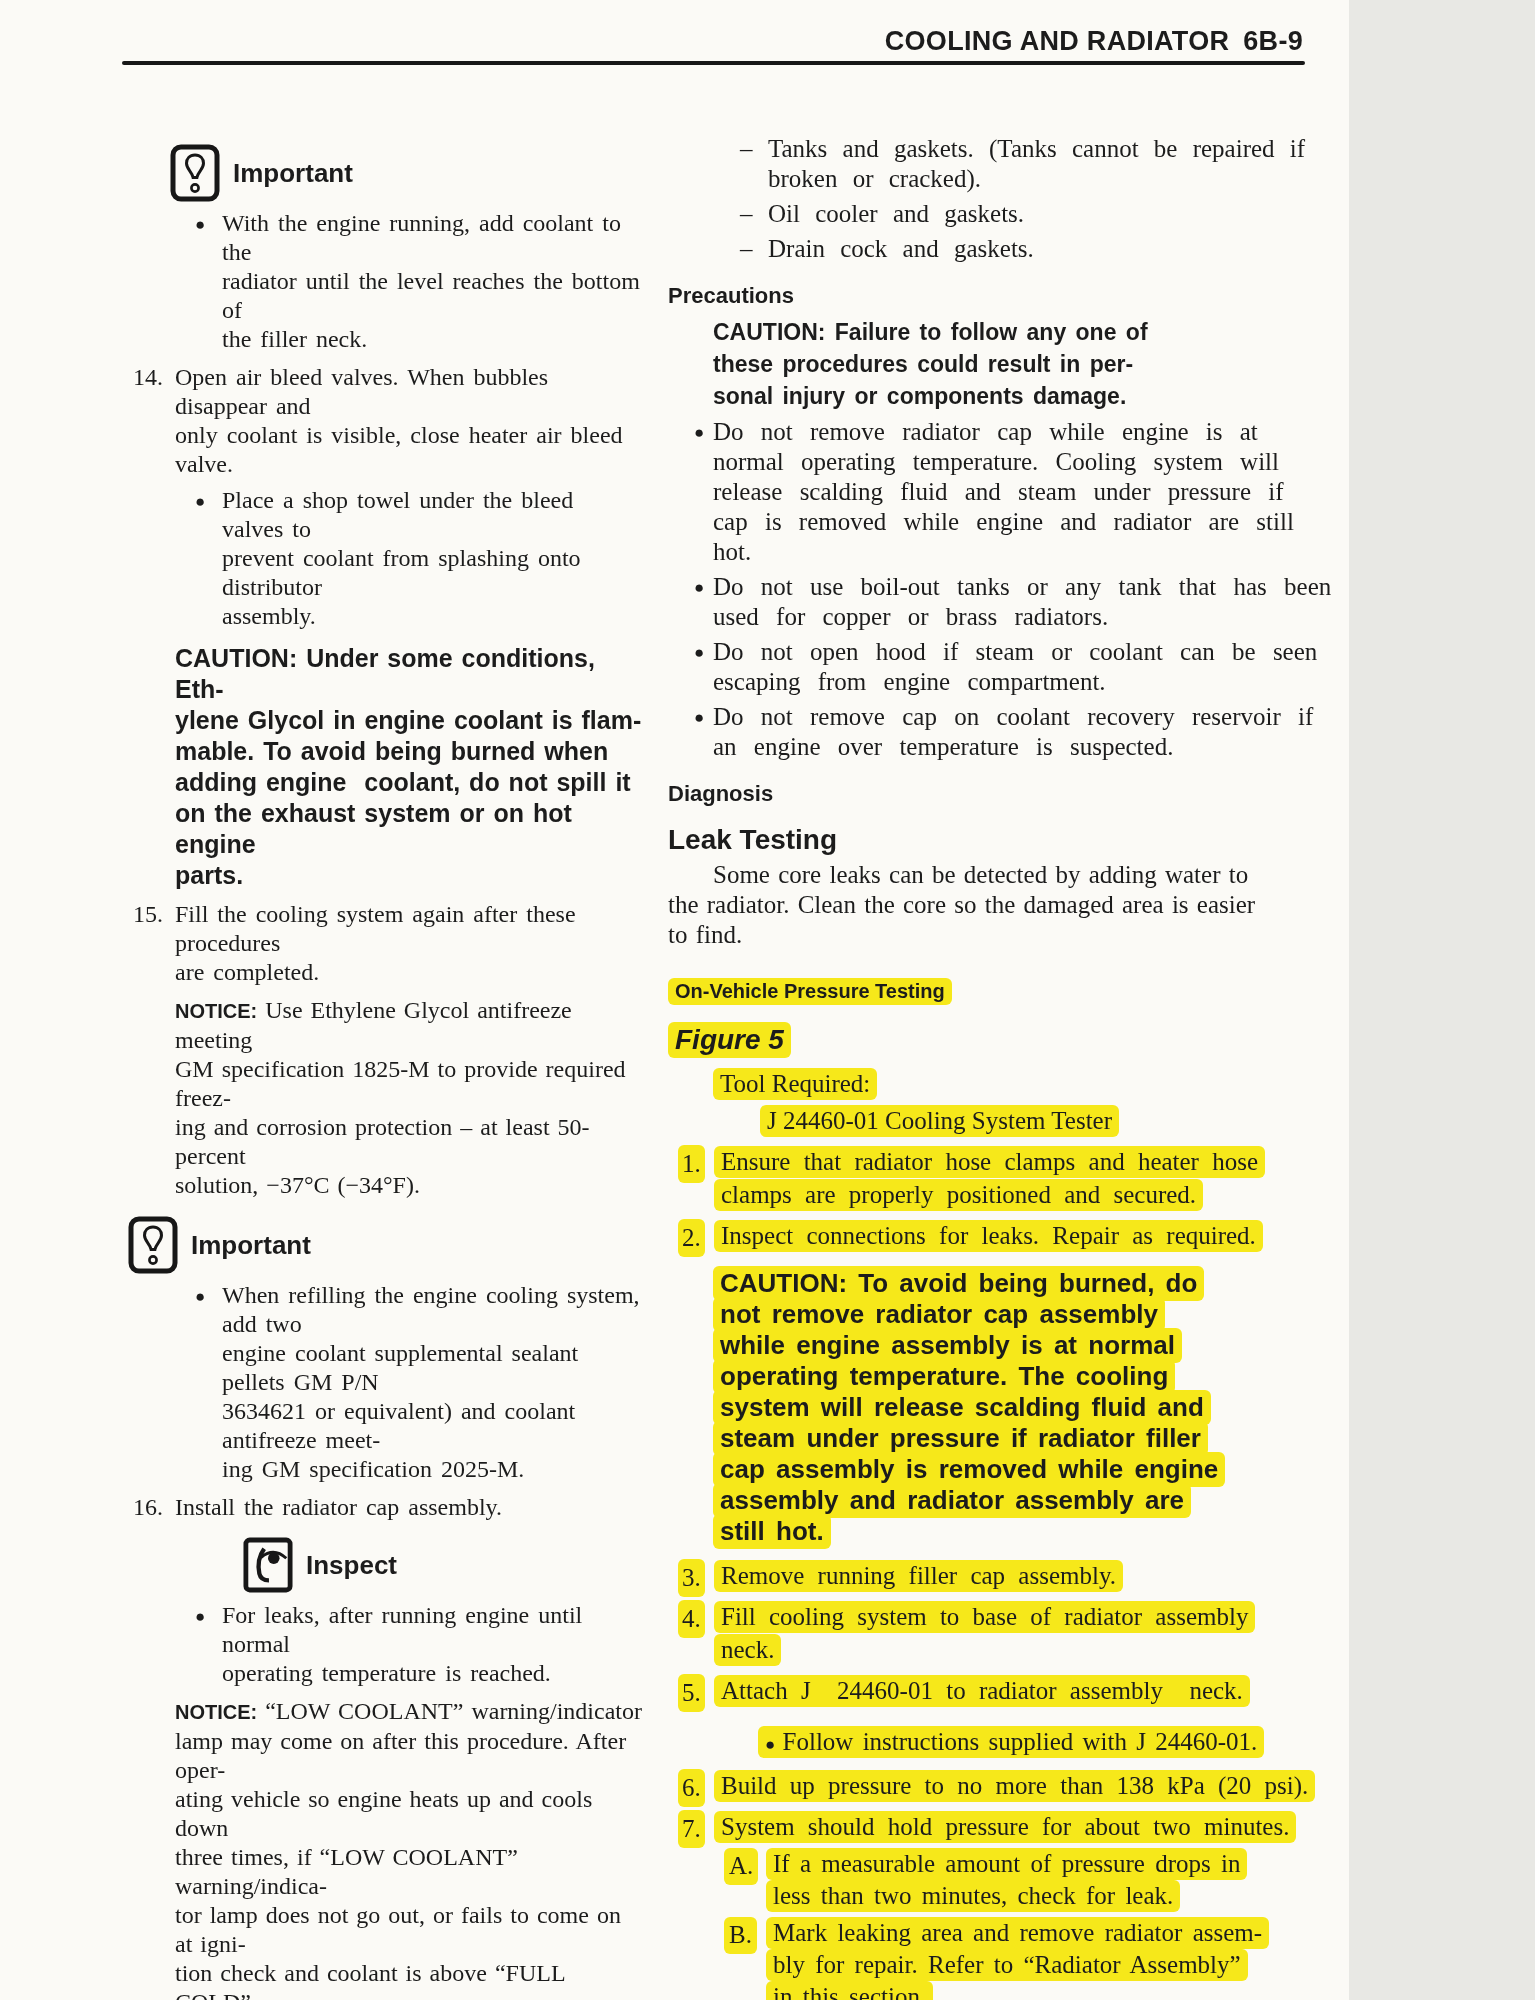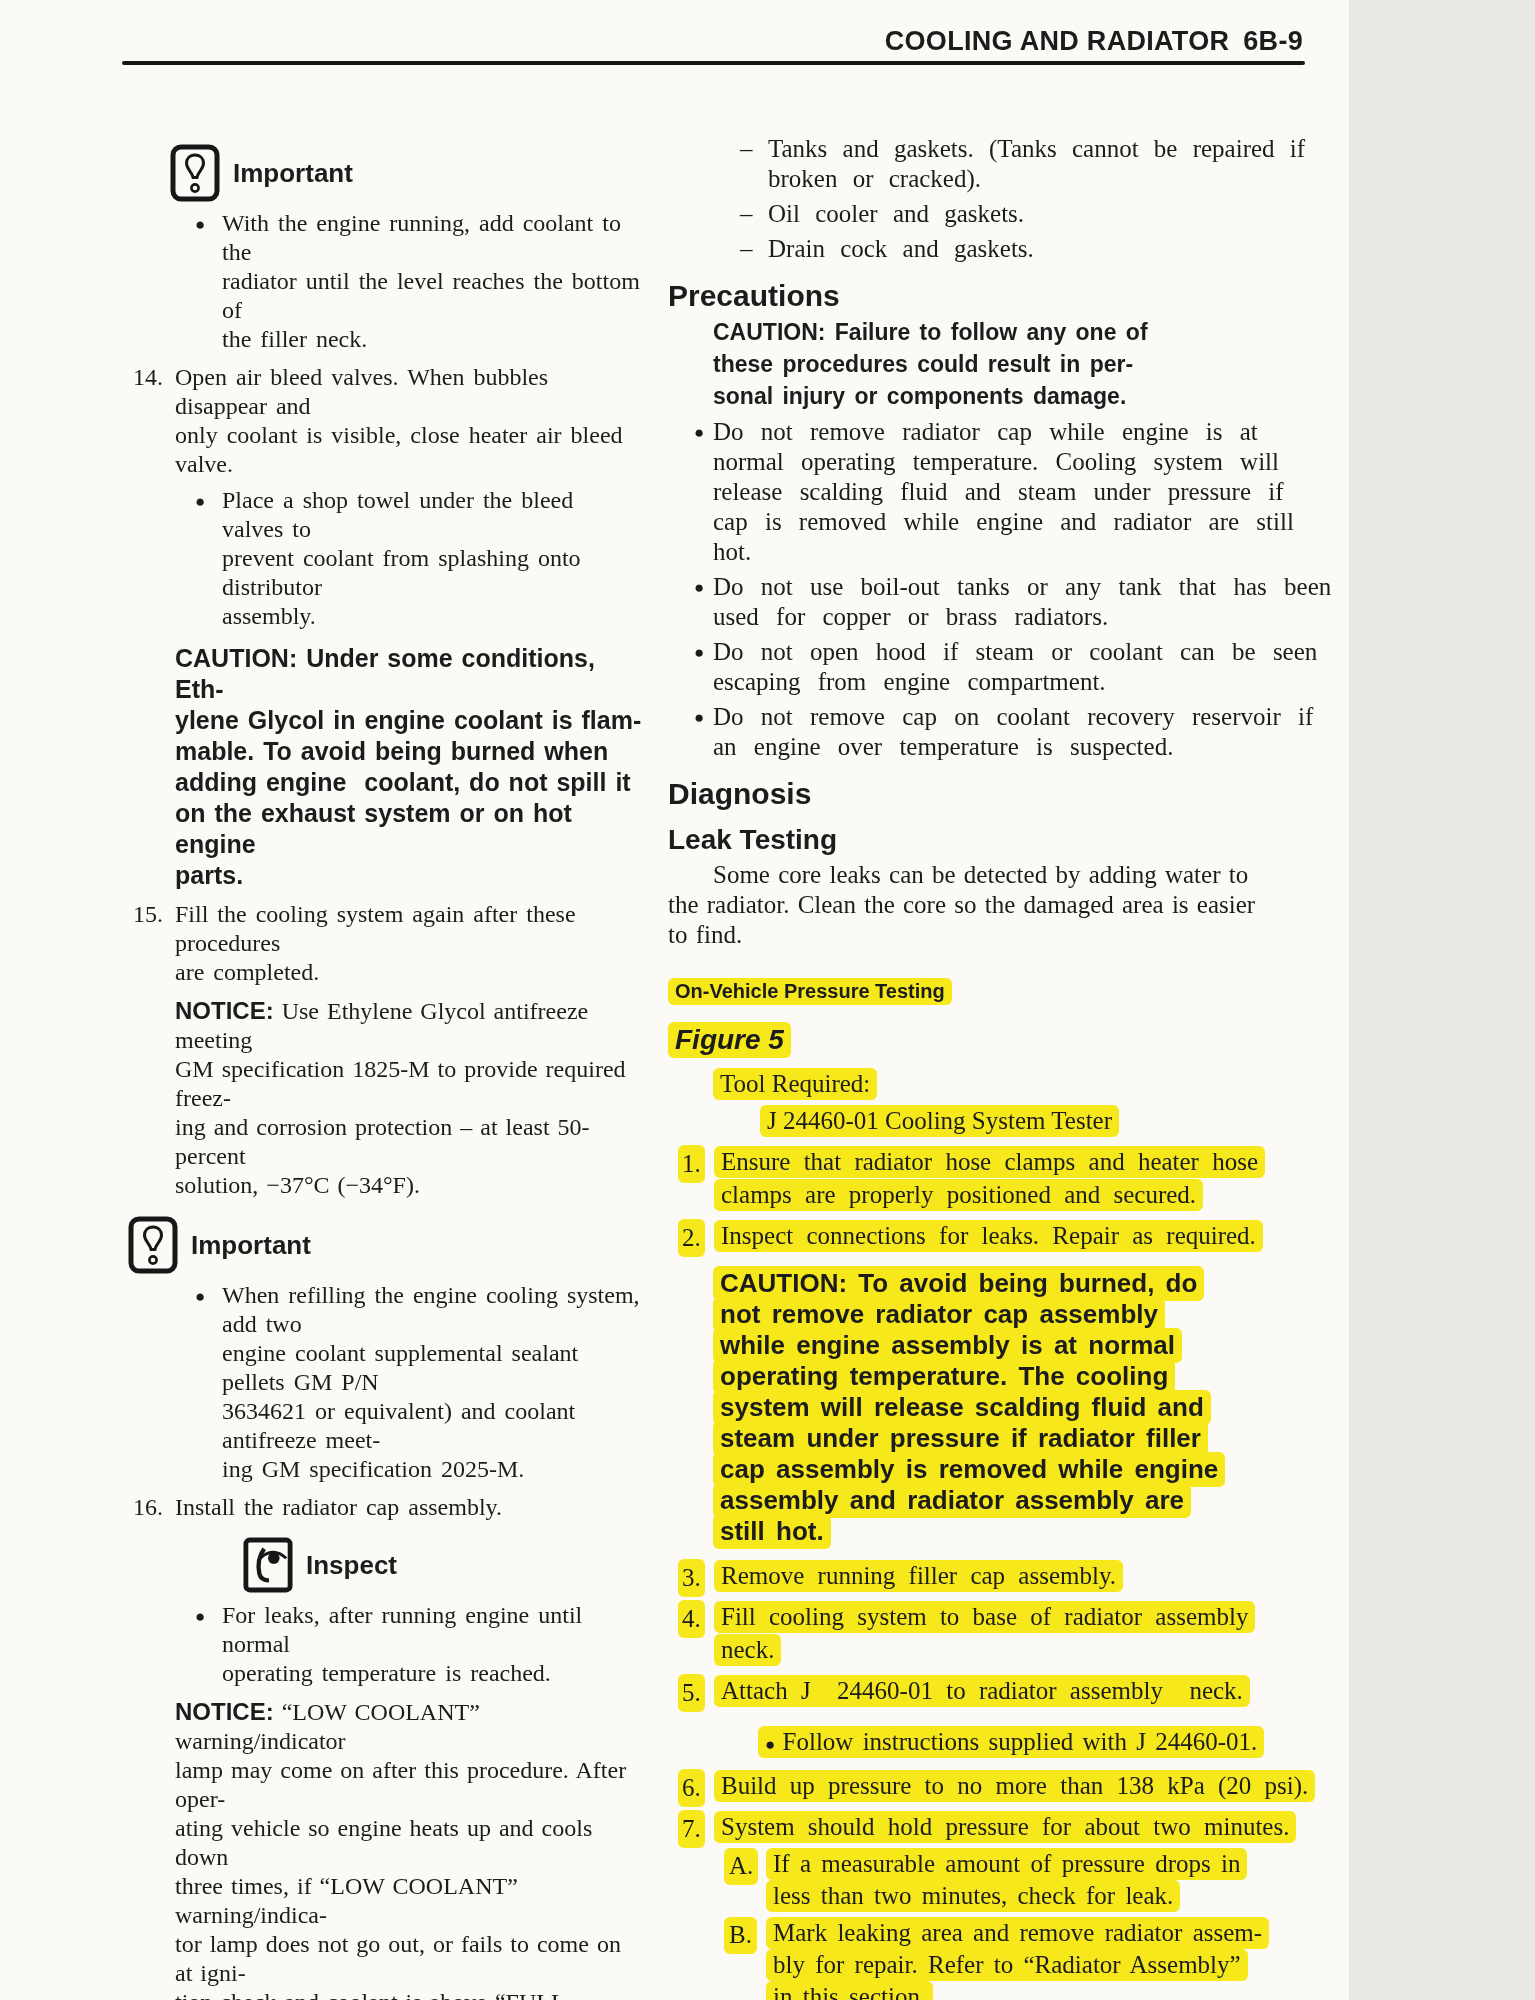--- a/index.html
+++ b/index.html
@@ -32,26 +32,26 @@
   .ir3{margin-left:118px; margin-top:14px;}
   .ibox{display:inline-flex; width:50px; height:58px;}
 
   
   .bullet-item{position:relative; padding-left:97px; margin-top:7px; word-spacing:3px;}
   .bullet-item::before{content:"●"; position:absolute; left:70px; top:1px; font-size:17px;}
   .num-item{position:relative; padding-left:50px; margin-top:9px; word-spacing:3px;}
   .num-item .num{position:absolute; left:8px; top:0;}
   .caution-l{margin-left:50px; margin-top:12px; font-family:"Liberation Sans",sans-serif; font-weight:700; font-size:25px; line-height:31px; word-spacing:2px;}
   .notice{margin-left:50px; margin-top:9px; word-spacing:2px;}
-  .notice b{font-family:"Liberation Sans",sans-serif; font-size:24px;}
+  .notice b{font-family:"Liberation Sans",sans-serif; font-size:20px;}
 
   
   .dash-item{position:relative; padding-left:100px; margin-top:5px; word-spacing:9px;}
   .dash-item::before{content:"–"; position:absolute; left:72px;}
-  .heading1{font-family:"Liberation Sans",sans-serif; font-weight:700; font-size:30px; line-height:34px; margin-top:15px;}
+  .heading1{font-family:"Liberation Sans",sans-serif; font-weight:700; font-size:22px; line-height:34px; margin-top:15px;}
   .heading2{font-family:"Liberation Sans",sans-serif; font-weight:700; font-size:28px; line-height:32px; margin-top:13px;}
   .caution-r{margin-left:45px; margin-top:3px; width:725px; font-family:"Liberation Sans",sans-serif; font-weight:700; font-size:23px; line-height:32px; word-spacing:3px;}
   .r-bullet{position:relative; padding-left:45px; margin-top:5px; word-spacing:11px;}
   .r-bullet::before{content:"●"; position:absolute; left:26px; top:1px; font-size:17px;}
   .leak-para{margin-top:4px; text-indent:45px; word-spacing:2px;}
 
   .hl{background:var(--hl); border-radius:6px; padding:2px 7px 3px;
       -webkit-box-decoration-break:clone; box-decoration-break:clone;}
   .hl-h1{margin-top:22px; font-family:"Liberation Sans",sans-serif; font-weight:700; font-size:20px; line-height:38px;}
   .fig5{margin-top:12px; font-family:"Liberation Sans",sans-serif; font-weight:700; font-style:italic; font-size:28px; line-height:36px;}

